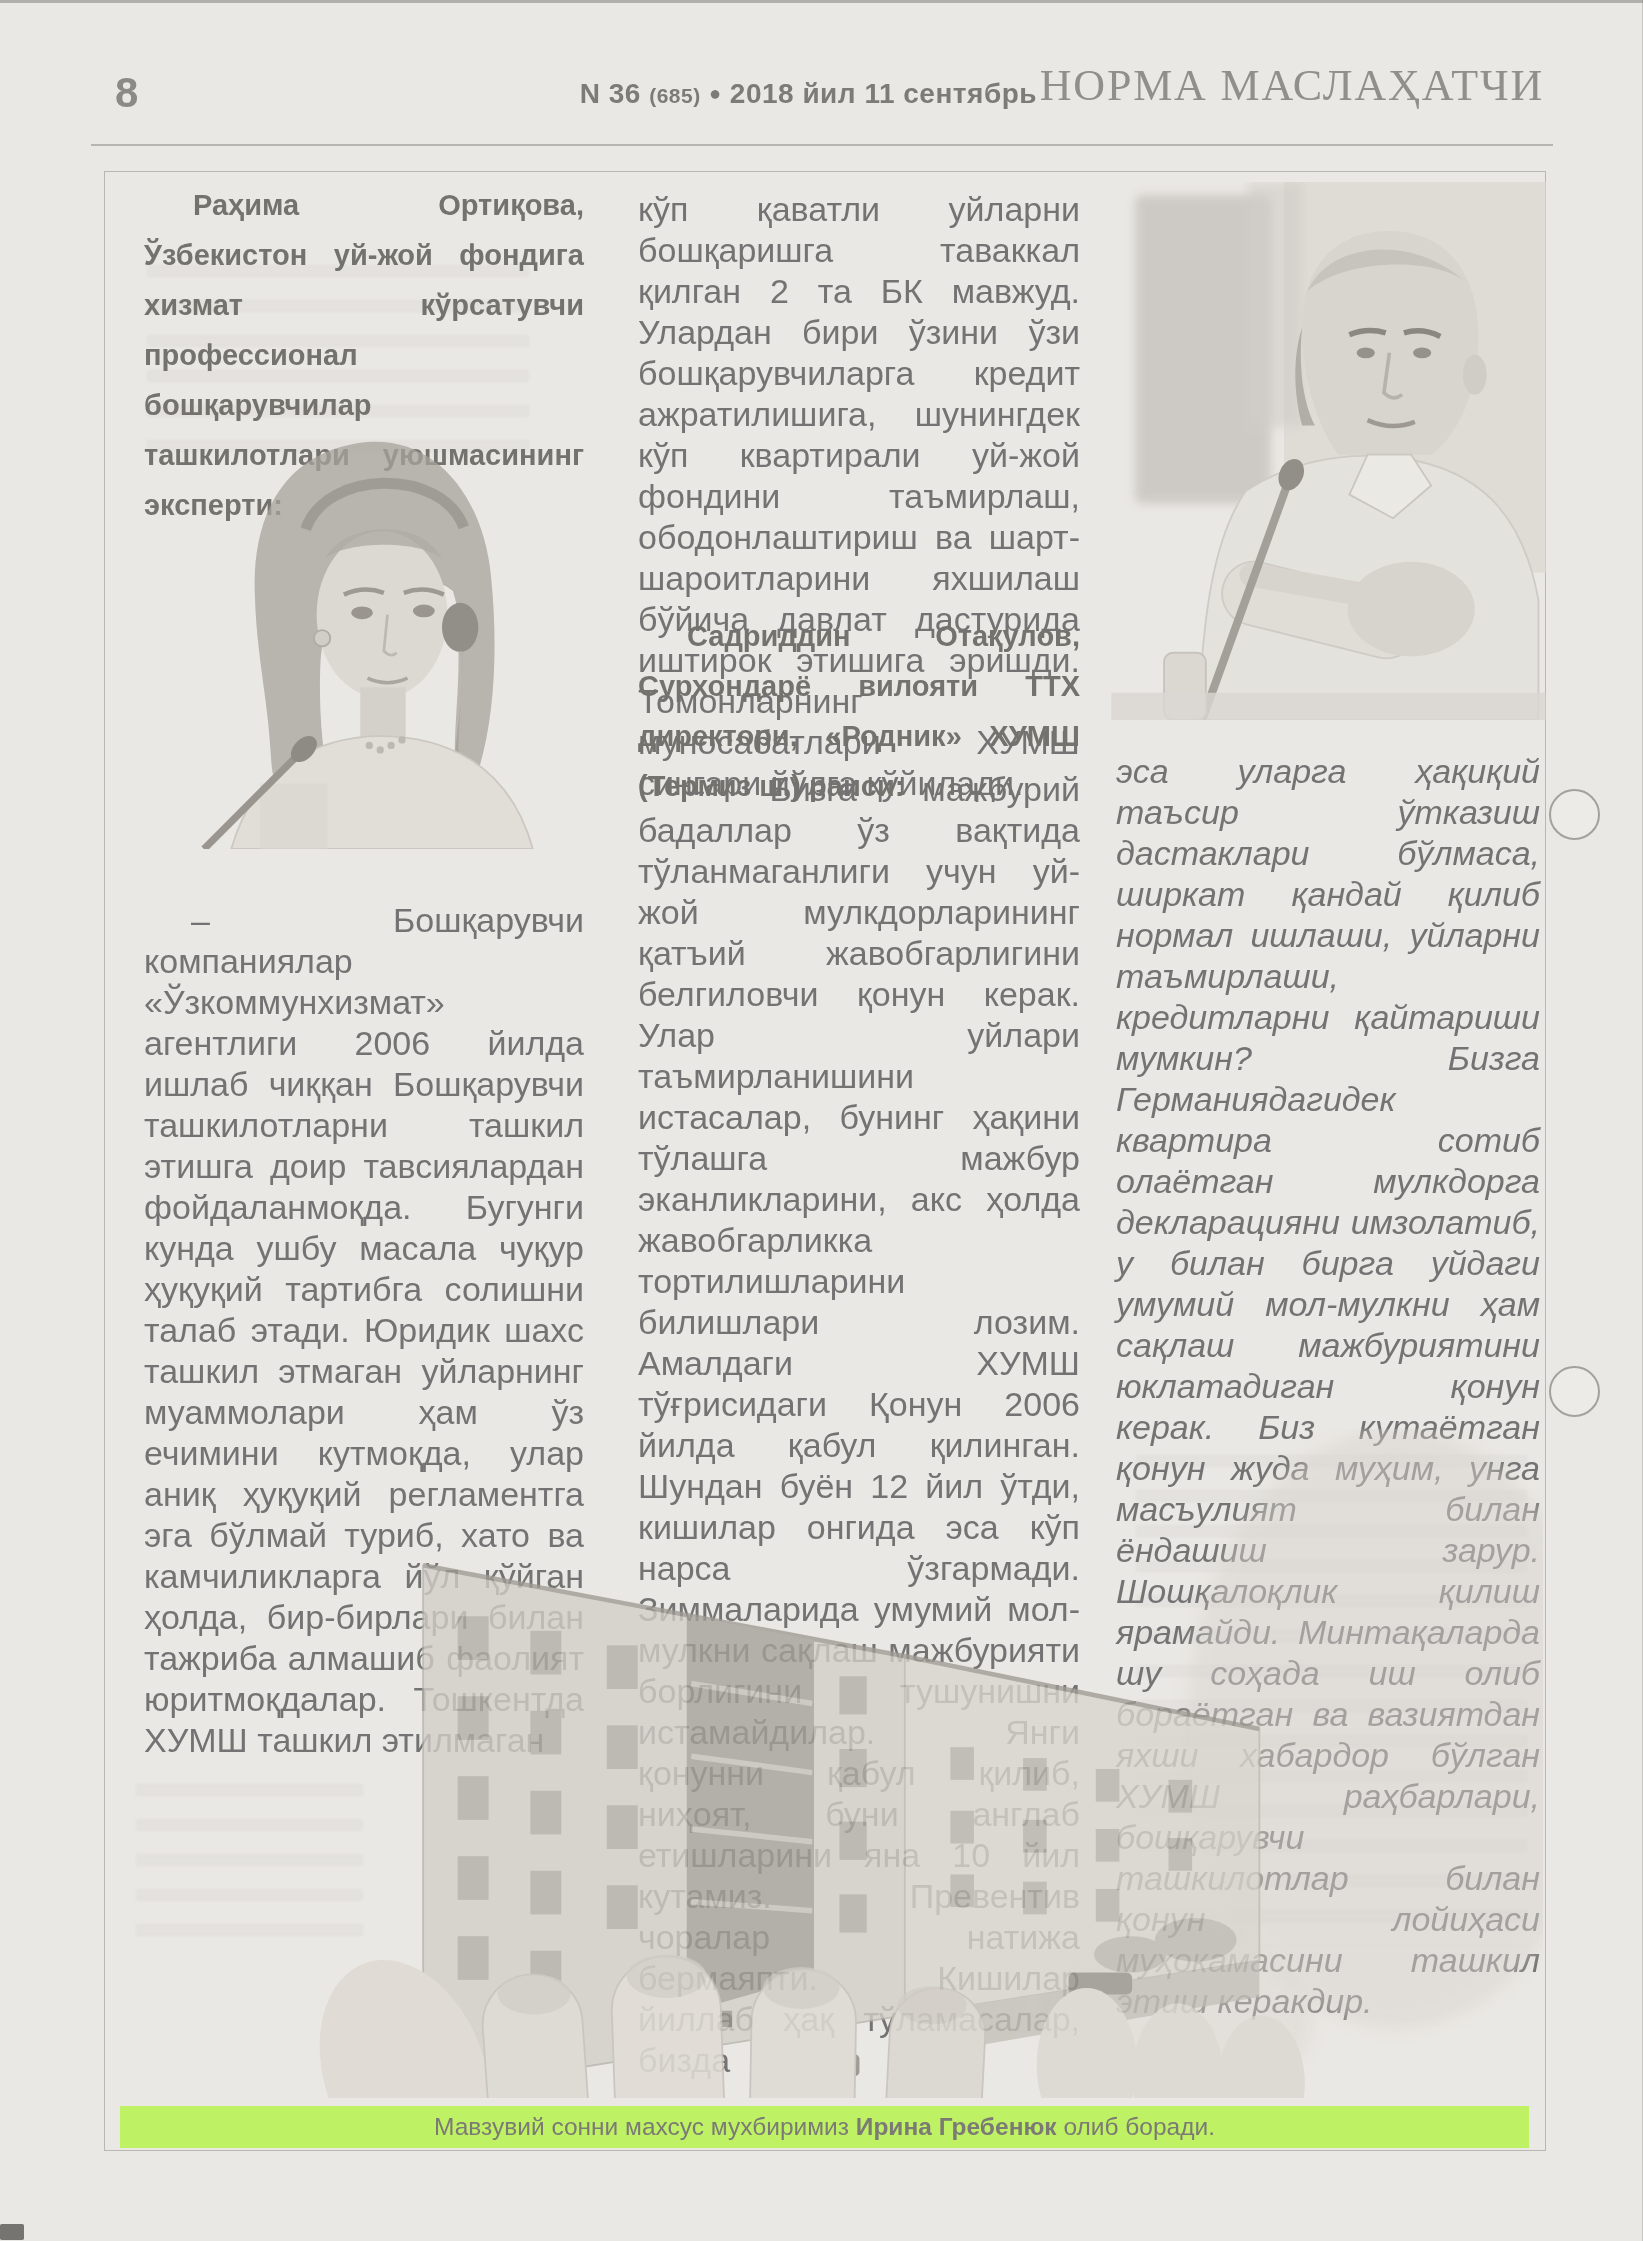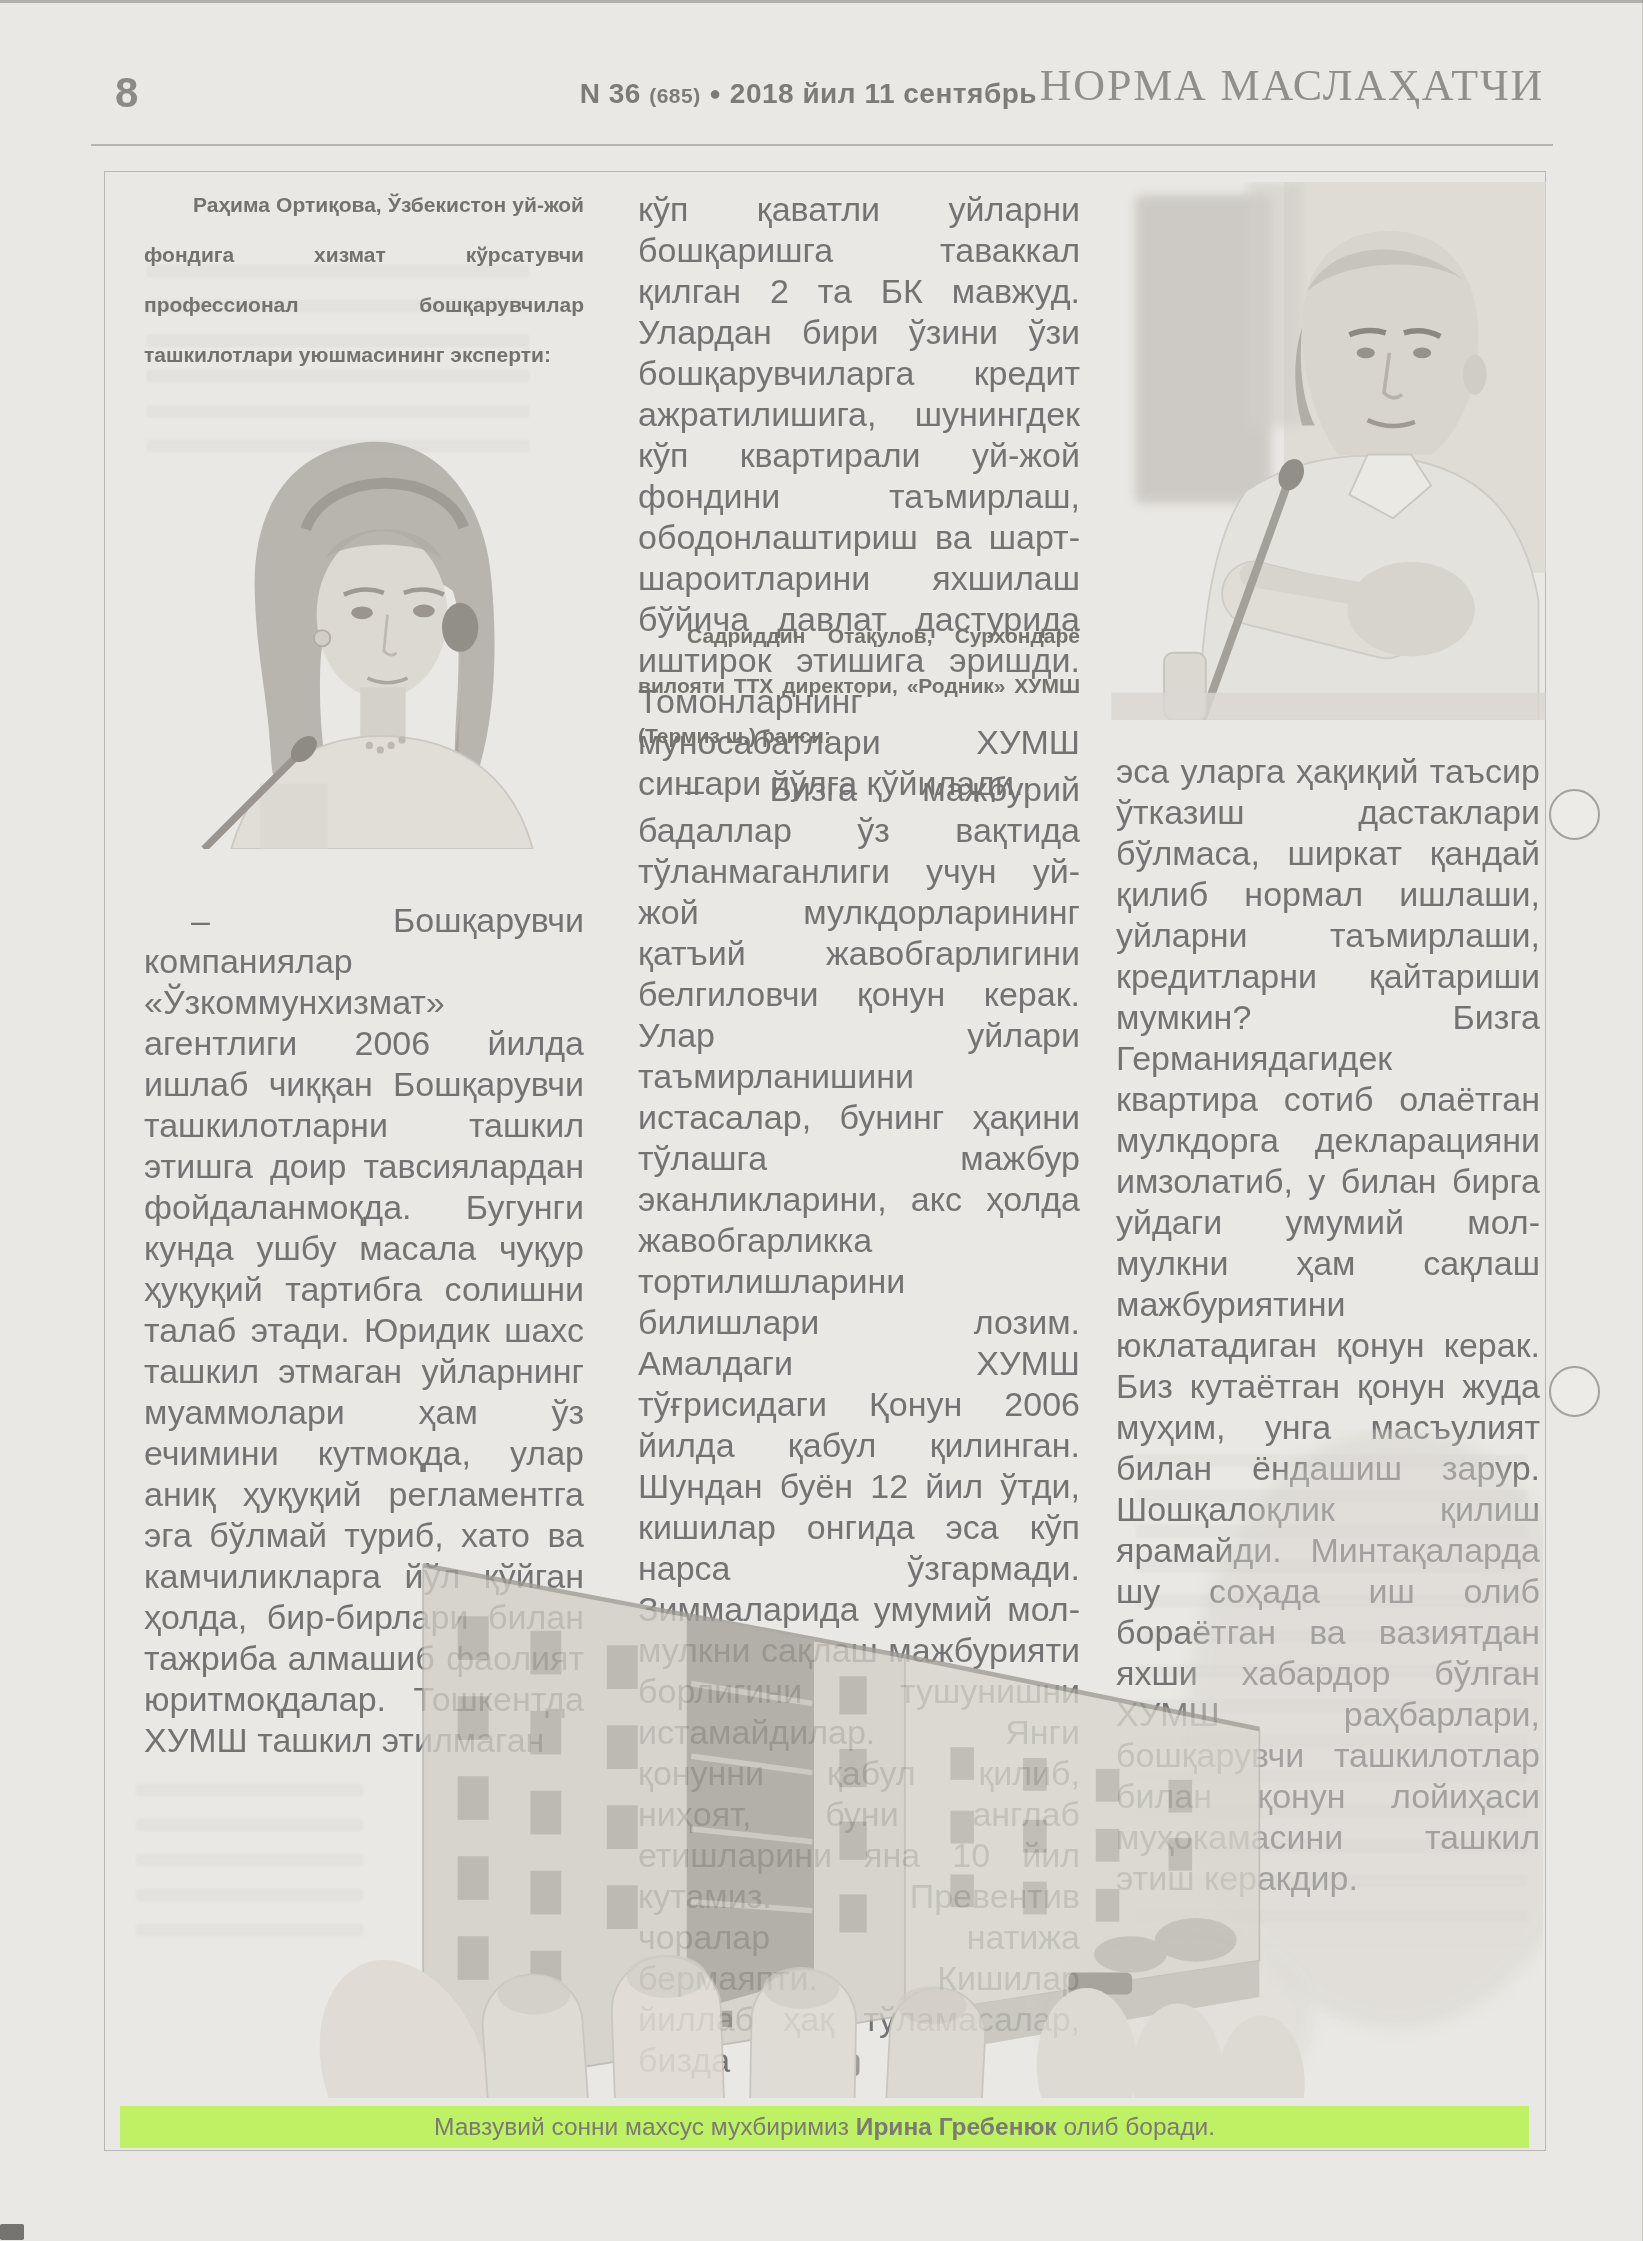--- a/index.html
+++ b/index.html
@@ -13,27 +13,27 @@
   .page-number{left:115px;top:69px;font-size:42px;font-weight:bold;color:#8b8a85;}
   .issue-line{left:382px;top:78px;width:655px;text-align:right;font-size:28px;font-weight:bold;color:#7c7b76;letter-spacing:0.5px;}
   .issue-paren{font-size:21px;}
   .issue-bullet{font-size:20px;vertical-align:2.7px;}
   .masthead{right:100px;top:60px;font-family:"Liberation Serif",serif;font-size:44px;font-weight:normal;color:#908f8a;letter-spacing:1.8px;}
   .header-rule{left:91px;top:144px;width:1462px;height:1.8px;background:#a9a7a2;opacity:.8;}
   .article-frame{left:104px;top:171px;width:1440px;height:1978px;border:0.9px solid #b9b7b2;}
   
   .body-text{font-size:34px;line-height:41px;color:#737373;text-align:justify;}
   .indent{text-indent:47px;}
-  .bold-head{font-size:21px;line-height:50px;font-weight:bold;color:#73726d;text-align:justify;}
+  .bold-head{font-size:29px;line-height:50px;font-weight:bold;color:#73726d;text-align:justify;}
   .col1-intro{left:144px;top:180px;width:440px;text-indent:49px;}
   .col1-para{left:144px;top:900px;width:440px;}
   .col2-para1{left:638px;top:189px;width:442px;}
   .col2-heading{left:638px;top:611px;width:442px;text-indent:49px;}
   .col2-para2{left:638px;top:769px;width:442px;}
-  .col3-para{left:1116px;top:751px;width:424px;}
+  .col3-para{left:1116px;top:751px;width:424px;font-style:italic;}
   
   .photo{filter:blur(0.6px);opacity:.88;}
   .photo-woman{left:153px;top:422px;width:429px;height:427px;}
   .photo-man{left:1111px;top:182px;width:435px;height:538px;}
   .photo-buildings{left:105px;top:1429px;width:1438px;height:669px;}
   
   .ghost{opacity:.5;filter:blur(1.8px);
     background:repeating-linear-gradient(180deg,rgba(128,126,120,.12) 0 11.8px,rgba(128,126,120,0) 11.8px 35px);}
   .ghost1{left:147px;top:265px;width:382px;height:209px;}
   .ghost2{left:1136px;top:1455px;width:391px;height:491px;}

